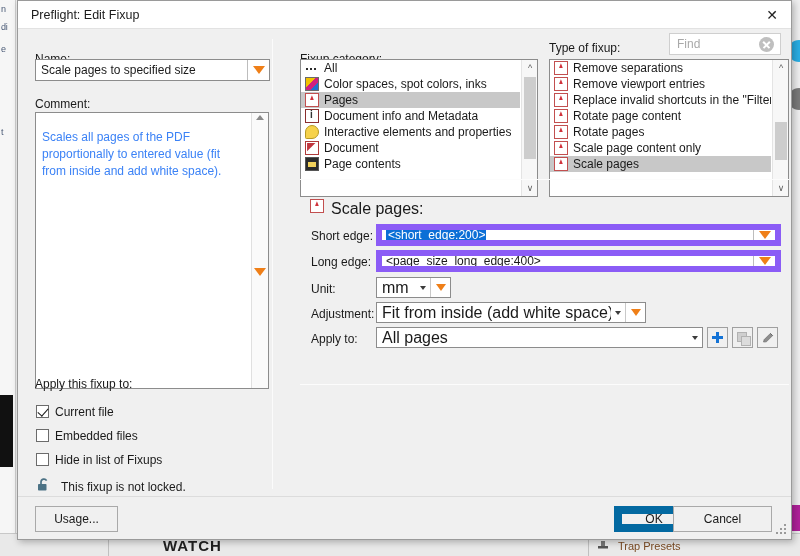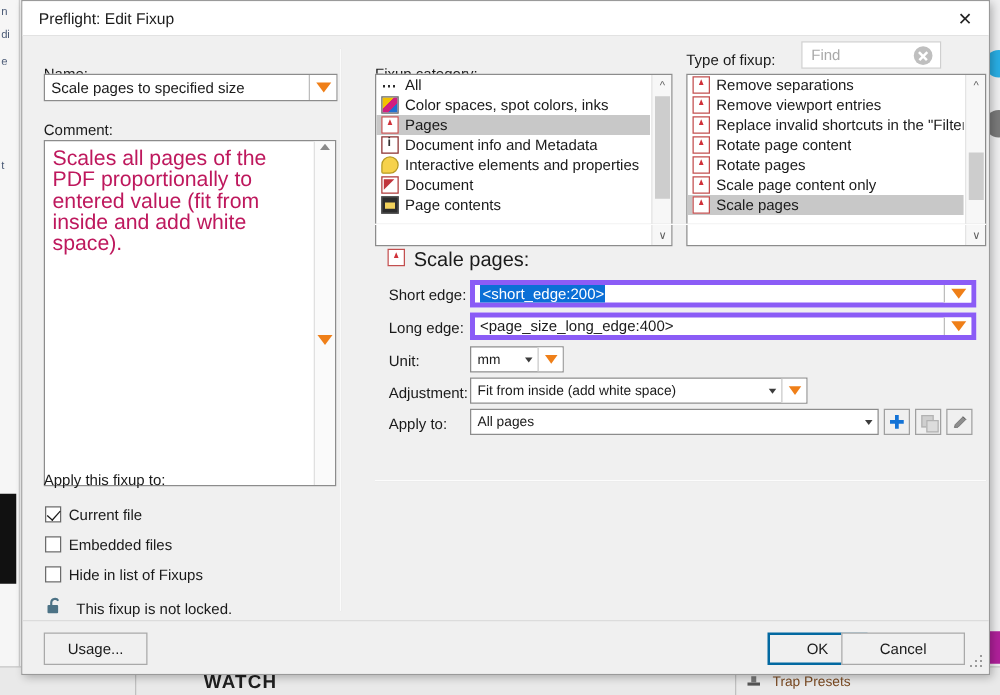--- a/index.html
+++ b/index.html
@@ -137,21 +137,21 @@
     border-top: 4.5px solid #3c3c3c;
   }
 
   
   .textarea-box {
     position: absolute; background: #fff; border: 1px solid #8c8c8c;
     overflow: hidden;
   }
   .textarea-body {
     position: absolute; left: 0; top: 0; right: 18px; bottom: 0;
-    padding: 5px 6px; font-size: 17px; line-height: 17px; color: #be185d;
+    padding: 16px 6px; font-size: 12px; line-height: 17px; color: #3b82f6;
   }
   .ta-scroll {
     position: absolute; right: 0; top: 0; width: 17px; bottom: 0;
     background: #fafafa; border-left: 1px solid #e0e0e0;
   }
   .ta-scroll .up {
     position: absolute; top: 2px; left: 4px;
     width: 0; height: 0;
     border-left: 4px solid transparent; border-right: 4px solid transparent;
     border-bottom: 5px solid #8a8a8a;
@@ -262,42 +262,42 @@
   
   .hsep {
     position: absolute; height: 1px; background: #d0d0d0;
     border-bottom: 1px solid #fcfcfc;
   }
   .panel-title {
     position: absolute; font-size: 16px; color: #1a1a1a;
   }
 
   .field {
-    position: absolute; background: #fff; border: 4px solid #8b5cf6;
+    position: absolute; background: #fff; border: 6px solid #8b5cf6;
     display: flex; align-items: stretch;
   }
   .field .fval {
     flex: 1; display: flex; align-items: center; padding-left: 4px;
     font-size: 12px; overflow: hidden; white-space: nowrap;
   }
   .field .fval .hl {
     background: #0b6fd6; color: #fff; padding: 1px 1px 1px 2px;
   }
   .field .fbtn {
     width: 22px; border-left: 1px solid #bdbdbd;
     display: flex; align-items: center; justify-content: center; background: #fff;
   }
 
   .dd {
     position: absolute; background: #fff; border: 1px solid #8c8c8c;
     display: flex; align-items: stretch;
   }
   .dd .dval {
     flex: 1; display: flex; align-items: center; padding-left: 5px;
-    font-size: 11px; white-space: nowrap; overflow: hidden;
+    font-size: 16px; white-space: nowrap; overflow: hidden;
   }
   .dd .dcaret {
     width: 14px; display: flex; align-items: center; justify-content: center;
   }
   .dd .dorange {
     width: 20px; border-left: 1px solid #c9c9c9;
     display: flex; align-items: center; justify-content: center; background: #fff;
   }
 
   .iconbtn {
@@ -347,21 +347,21 @@
   
   .footer {
     position: absolute; left: 0; top: 495px; width: 773px; height: 43px;
     background: #f0f0f0; border-top: 1px solid #dcdcdc;
   }
   .btn {
     position: absolute; background: #f0f0f0; border: 1px solid #a9a9a9;
     display: flex; align-items: center; justify-content: center;
     font-size: 12px; color: #1a1a1a; white-space: nowrap;
   }
-  .btn.default { border: 2px solid #0369a1; }
+  .btn.default { border: 8px solid #0369a1; }
   .resize-grip {
     position: absolute; right: 3px; bottom: 3px; width: 12px; height: 12px;
     background:
       radial-gradient(circle 1px at 9px 9px, #9a9a9a 99%, transparent 100%),
       radial-gradient(circle 1px at 5px 9px, #9a9a9a 99%, transparent 100%),
       radial-gradient(circle 1px at 9px 5px, #9a9a9a 99%, transparent 100%),
       radial-gradient(circle 1px at 1px 9px, #9a9a9a 99%, transparent 100%),
       radial-gradient(circle 1px at 9px 1px, #9a9a9a 99%, transparent 100%),
       radial-gradient(circle 1px at 5px 5px, #9a9a9a 99%, transparent 100%);
   }
@@ -481,21 +481,21 @@
         </div>
       </div>
       <div class="scroll">
         <div class="arr-up">^</div>
         <div class="thumb" style="top:17px; height:82px"></div>
         <div class="arr-dn">∨</div>
       </div>
     </div>
 
     <div class="lbl" style="left:531px; top:12px">Type of fixup:</div>
-    <div class="findbox" style="left:623px; top:4px; width:112px; height:22px">
+    <div class="findbox" style="left:651px; top:4px; width:112px; height:22px">
       <div class="ph">Find</div>
       <div class="clear-x"></div>
     </div>
     <div class="listbox" style="left:531px; top:30px; width:240px; height:138px">
       <div class="list-inner">
         <div class="row">
           <span class="ico ico-pdf"></span>
           <span class="rlabel">Remove separations</span>
         </div>
         <div class="row">

